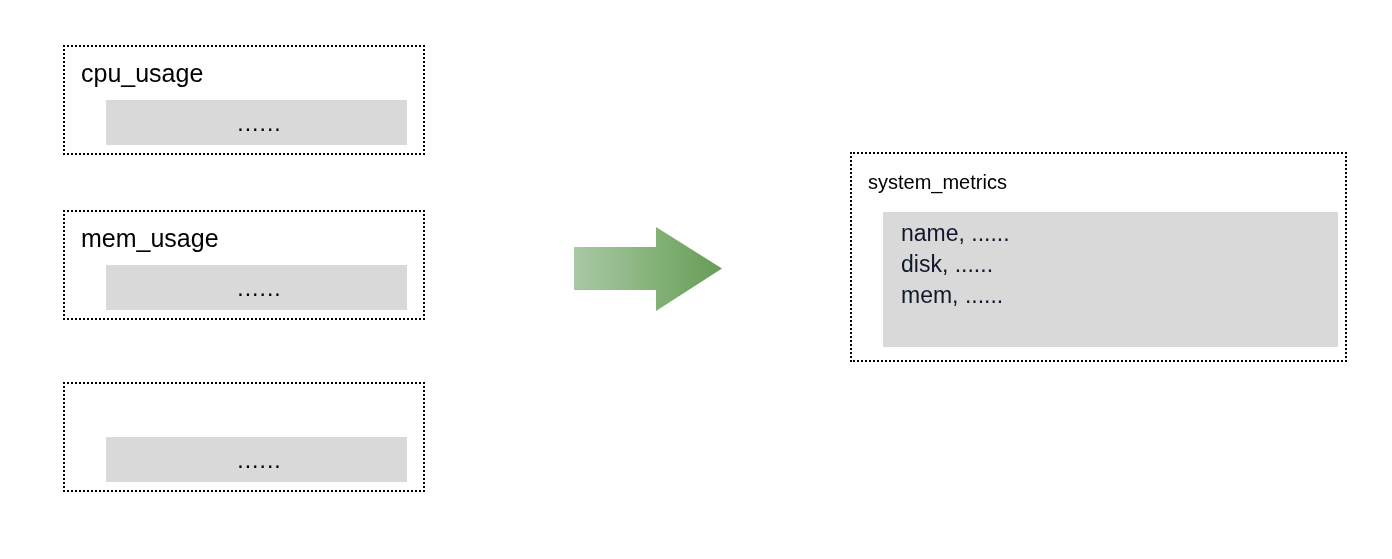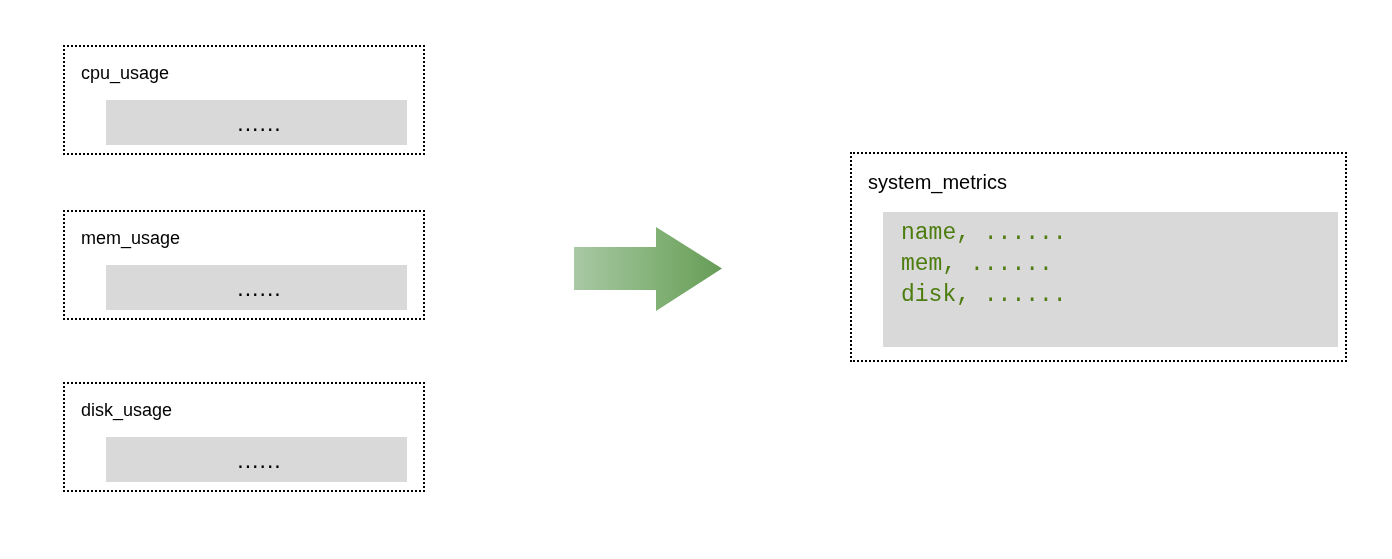--- a/index.html
+++ b/index.html
@@ -41,21 +41,21 @@
     top: 152px;
     width: 497px;
     height: 210px;
   }
 
   
   .box-title {
     position: absolute;
     left: 16px;
     top: 11px;
-    font-size: 18px;
+    font-size: 25px;
     line-height: 30px;
     color: #000000;
     white-space: nowrap;
   }
   .dst-box .box-title {
     left: 16px;
     top: 13px;
     font-size: 20px;
   }
 
@@ -95,23 +95,22 @@
     position: absolute;
     left: 18px;
     top: 6px;
     margin: 0;
     padding: 0;
     list-style: none;
   }
   .field-list li {
     font-size: 23px;
     line-height: 31px;
-    color: #4d7c0f;
+    color: #0f172a;
     white-space: nowrap;
-    font-family: Liberation Mono, monospace;
   }
 
   
   .arrow-wrap {
     position: absolute;
     left: 570px;
     top: 223px;
     width: 156px;
     height: 92px;
   }
@@ -130,21 +129,20 @@
   </div>
 
   <div class="src-box src-box-2">
     <div class="box-title">mem_usage</div>
     <div class="gray-panel">
       <div class="ellipsis-center">......</div>
     </div>
   </div>
 
   <div class="src-box src-box-3">
-    <div class="box-title">disk_usage</div>
     <div class="gray-panel">
       <div class="ellipsis-center">......</div>
     </div>
   </div>
 
   <div class="arrow-wrap">
     <svg width="156" height="92" viewBox="0 0 156 92" xmlns="http://www.w3.org/2000/svg">
       <defs>
         <linearGradient id="arrowGrad" x1="0" y1="0" x2="1" y2="0">
           <stop offset="0%" stop-color="#a9c8a5"></stop>
@@ -154,19 +152,19 @@
       </defs>
       <path d="M 4 24 L 86 24 L 86 4 L 152 45.5 L 86 88 L 86 67 L 4 67 Z" fill="url(#arrowGrad)"></path>
     </svg>
   </div>
 
   <div class="dst-box">
     <div class="box-title">system_metrics</div>
     <div class="gray-panel">
       <ul class="field-list">
         <li>name, ......</li>
+        <li>disk, ......</li>
         <li>mem, ......</li>
-        <li>disk, ......</li>
       </ul>
     </div>
   </div>
 
 </div>
 
 </body></html>

